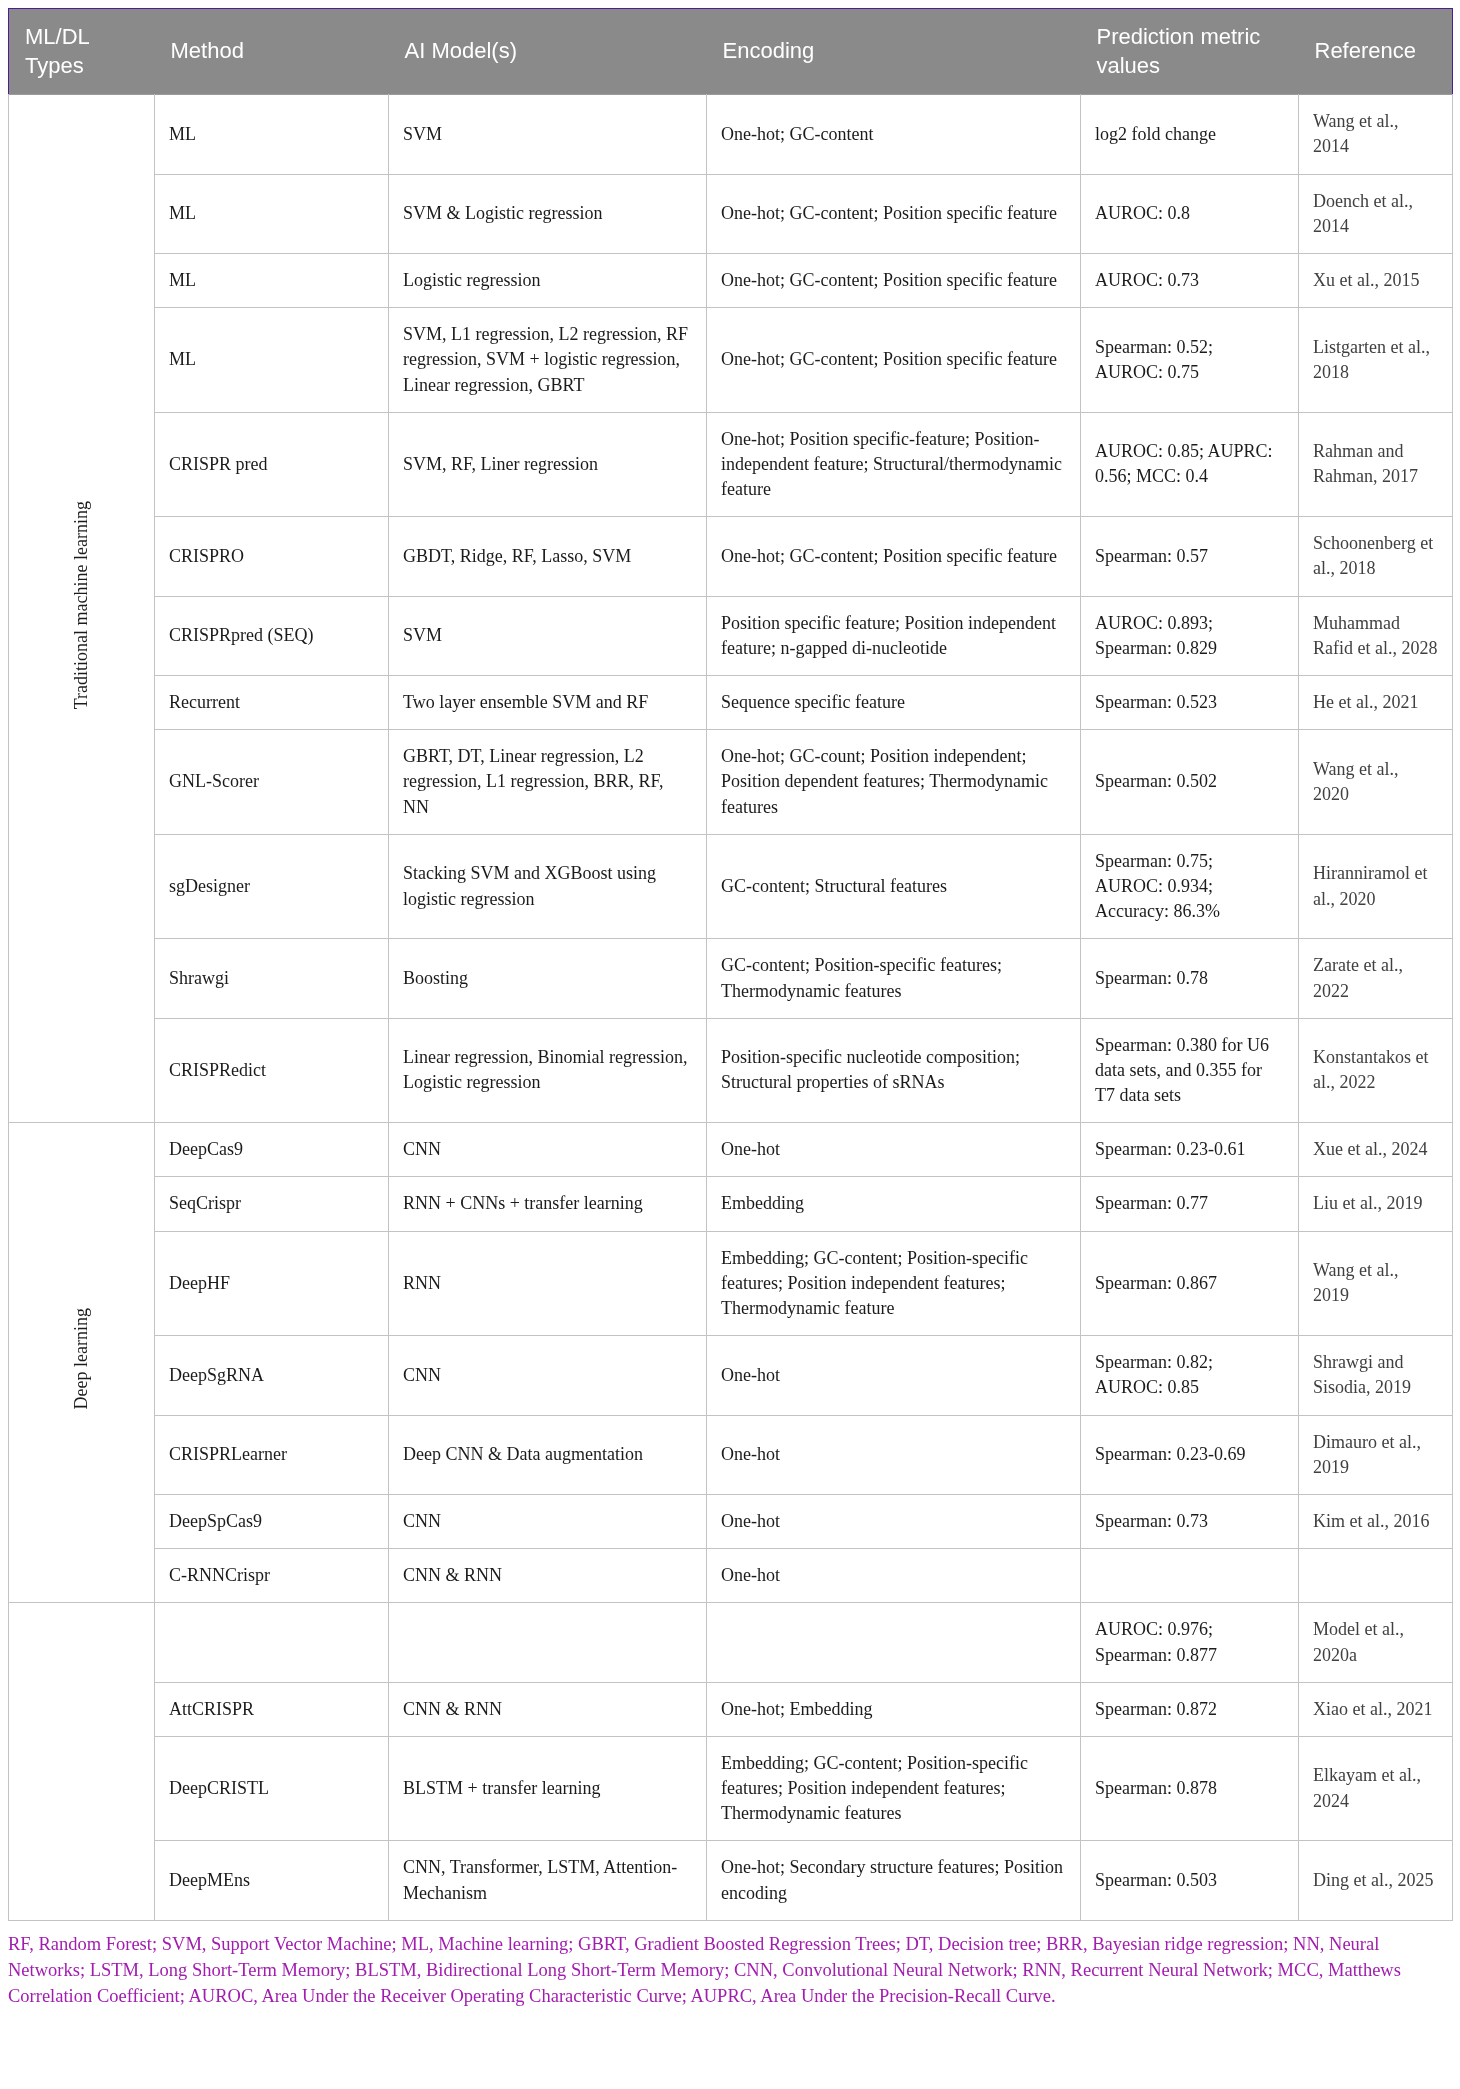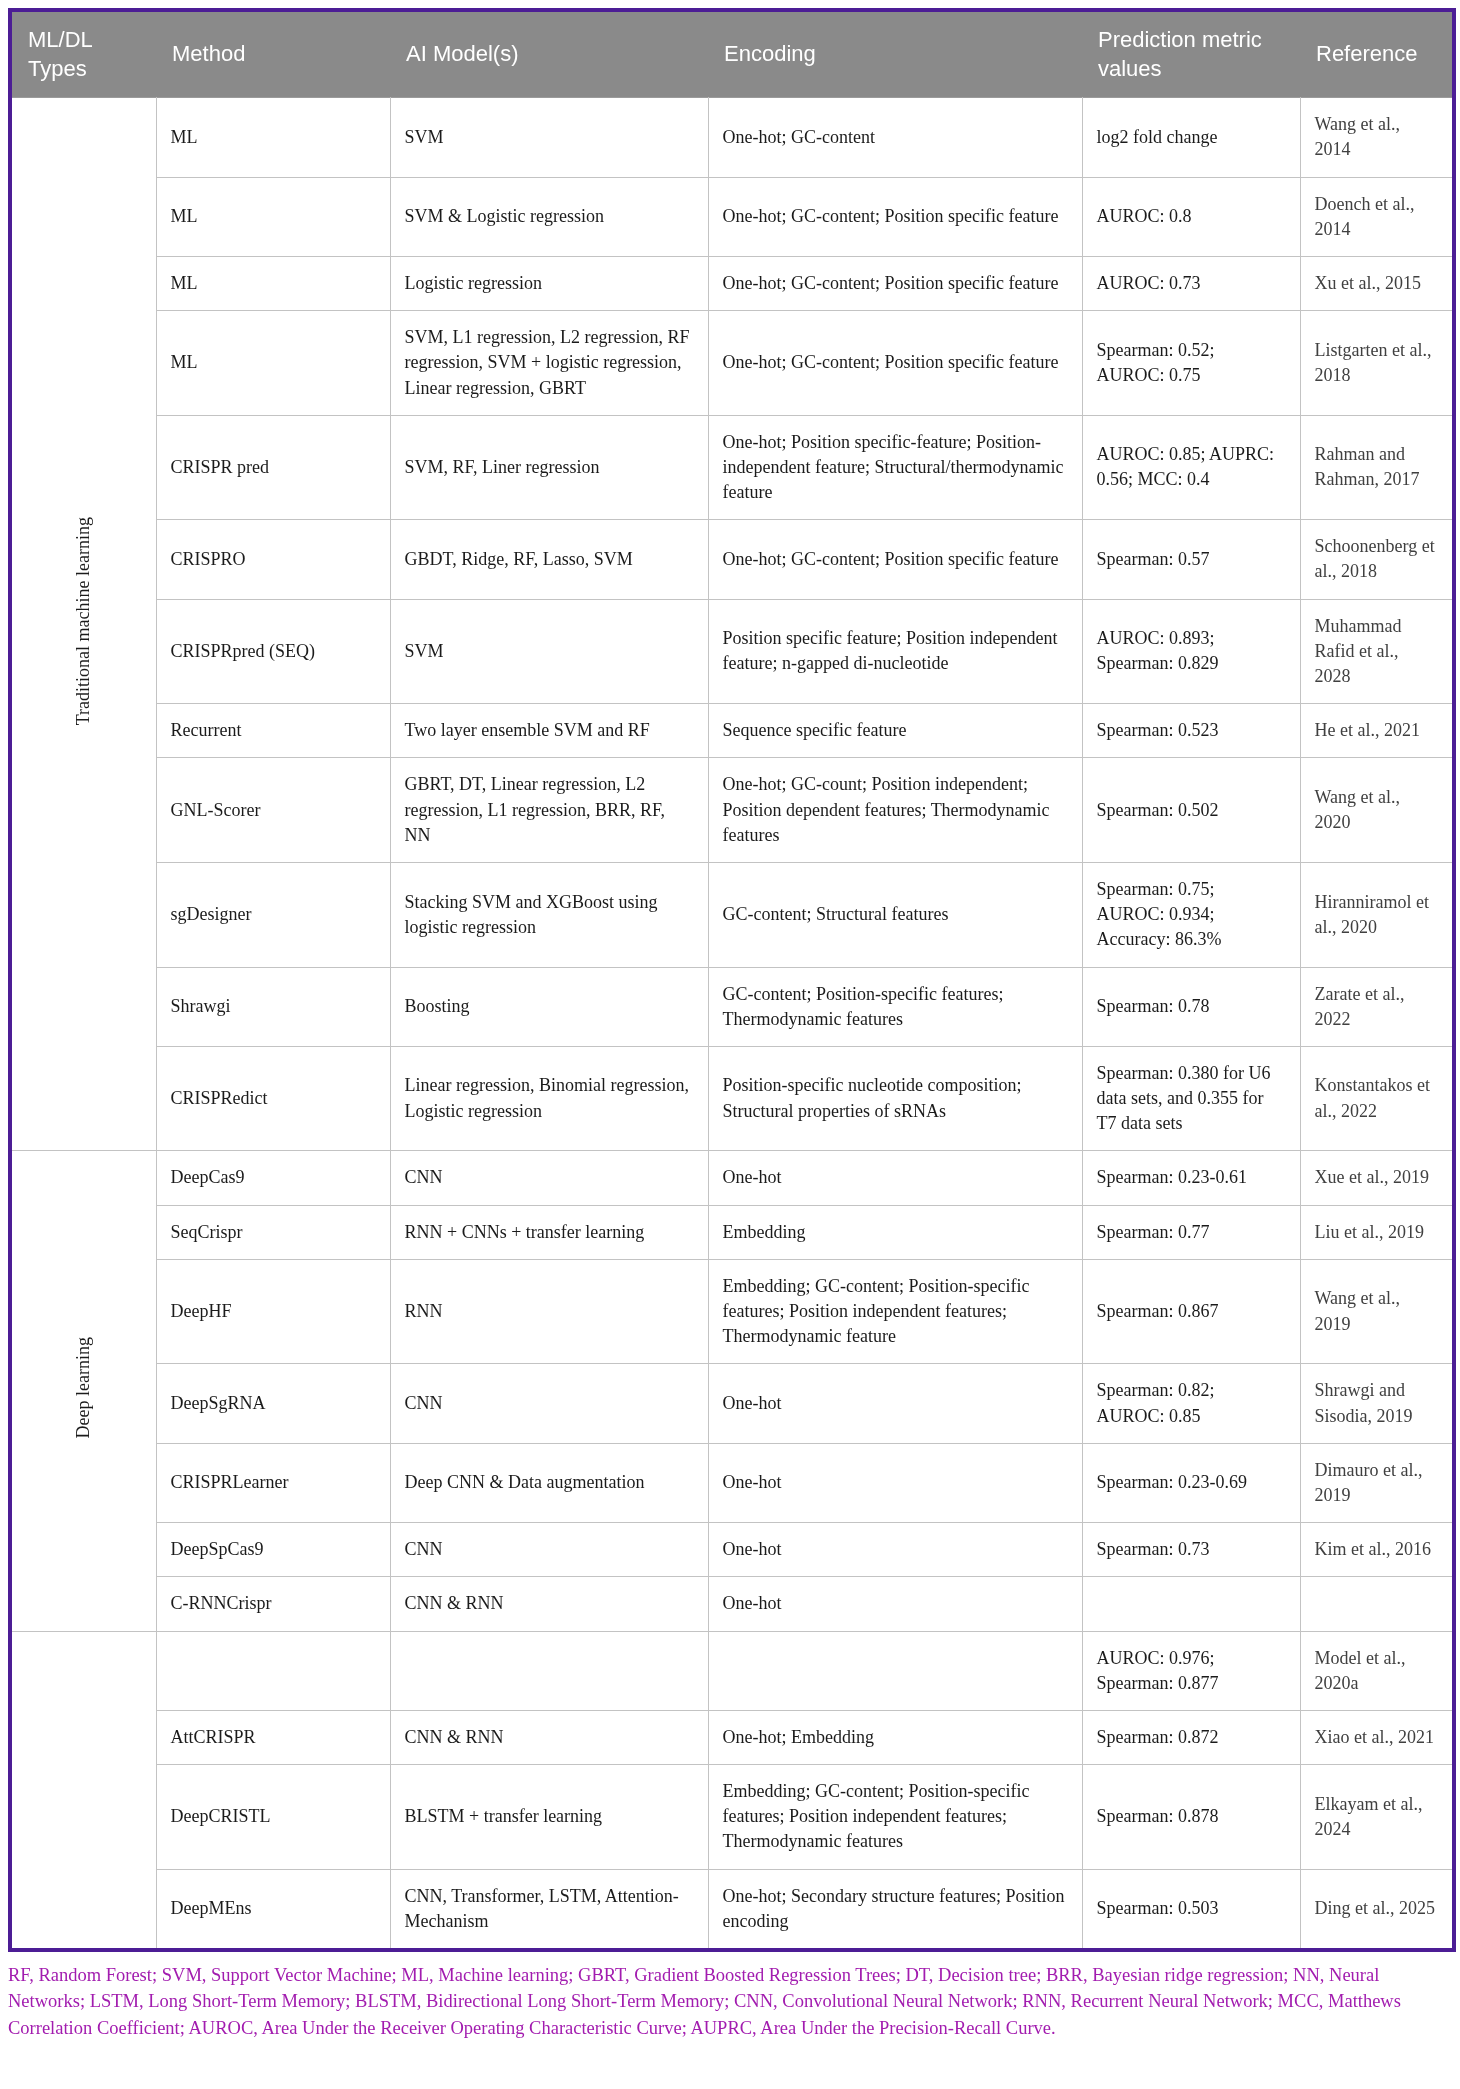--- a/index.html
+++ b/index.html
@@ -8,21 +8,21 @@
     width: 1460px;
     font-family: "Liberation Serif", "DejaVu Serif", serif;
     color: #1b1b1b;
   }
   .page { padding: 8px 8px 6px 8px; }
 
   table.methods-table {
     width: 1444px;
     border-collapse: collapse;
     table-layout: fixed;
-    border: 4px solid #4c1d95;
+    border: 1px solid #4c1d95;
   }
 
   thead th {
     background: #8a8a8a;
     color: #ffffff;
     font-family: "Liberation Sans", "DejaVu Sans", sans-serif;
     font-weight: 400;
     font-size: 22px;
     line-height: 1.3;
     text-align: left;
@@ -179,21 +179,21 @@
           <td>Position-specific nucleotide composition; Structural properties of sRNAs</td>
           <td>Spearman: 0.380 for U6 data sets, and 0.355 for T7 data sets</td>
           <td><a class="ref-link">Konstantakos et al., 2022</a></td>
         </tr>
         <tr class="group-start">
           <td rowspan="7" class="type-cell"><span class="vertical-text">Deep learning</span></td>
           <td>DeepCas9</td>
           <td>CNN</td>
           <td>One-hot</td>
           <td>Spearman: 0.23-0.61</td>
-          <td><a class="ref-link">Xue et al., 2019</a></td>
+          <td><a class="ref-link">Xue et al., 2024</a></td>
         </tr>
         <tr>
           <td>SeqCrispr</td>
           <td>RNN + CNNs + transfer learning</td>
           <td>Embedding</td>
           <td>Spearman: 0.77</td>
           <td><a class="ref-link">Liu et al., 2019</a></td>
         </tr>
         <tr>
           <td>DeepHF</td>

